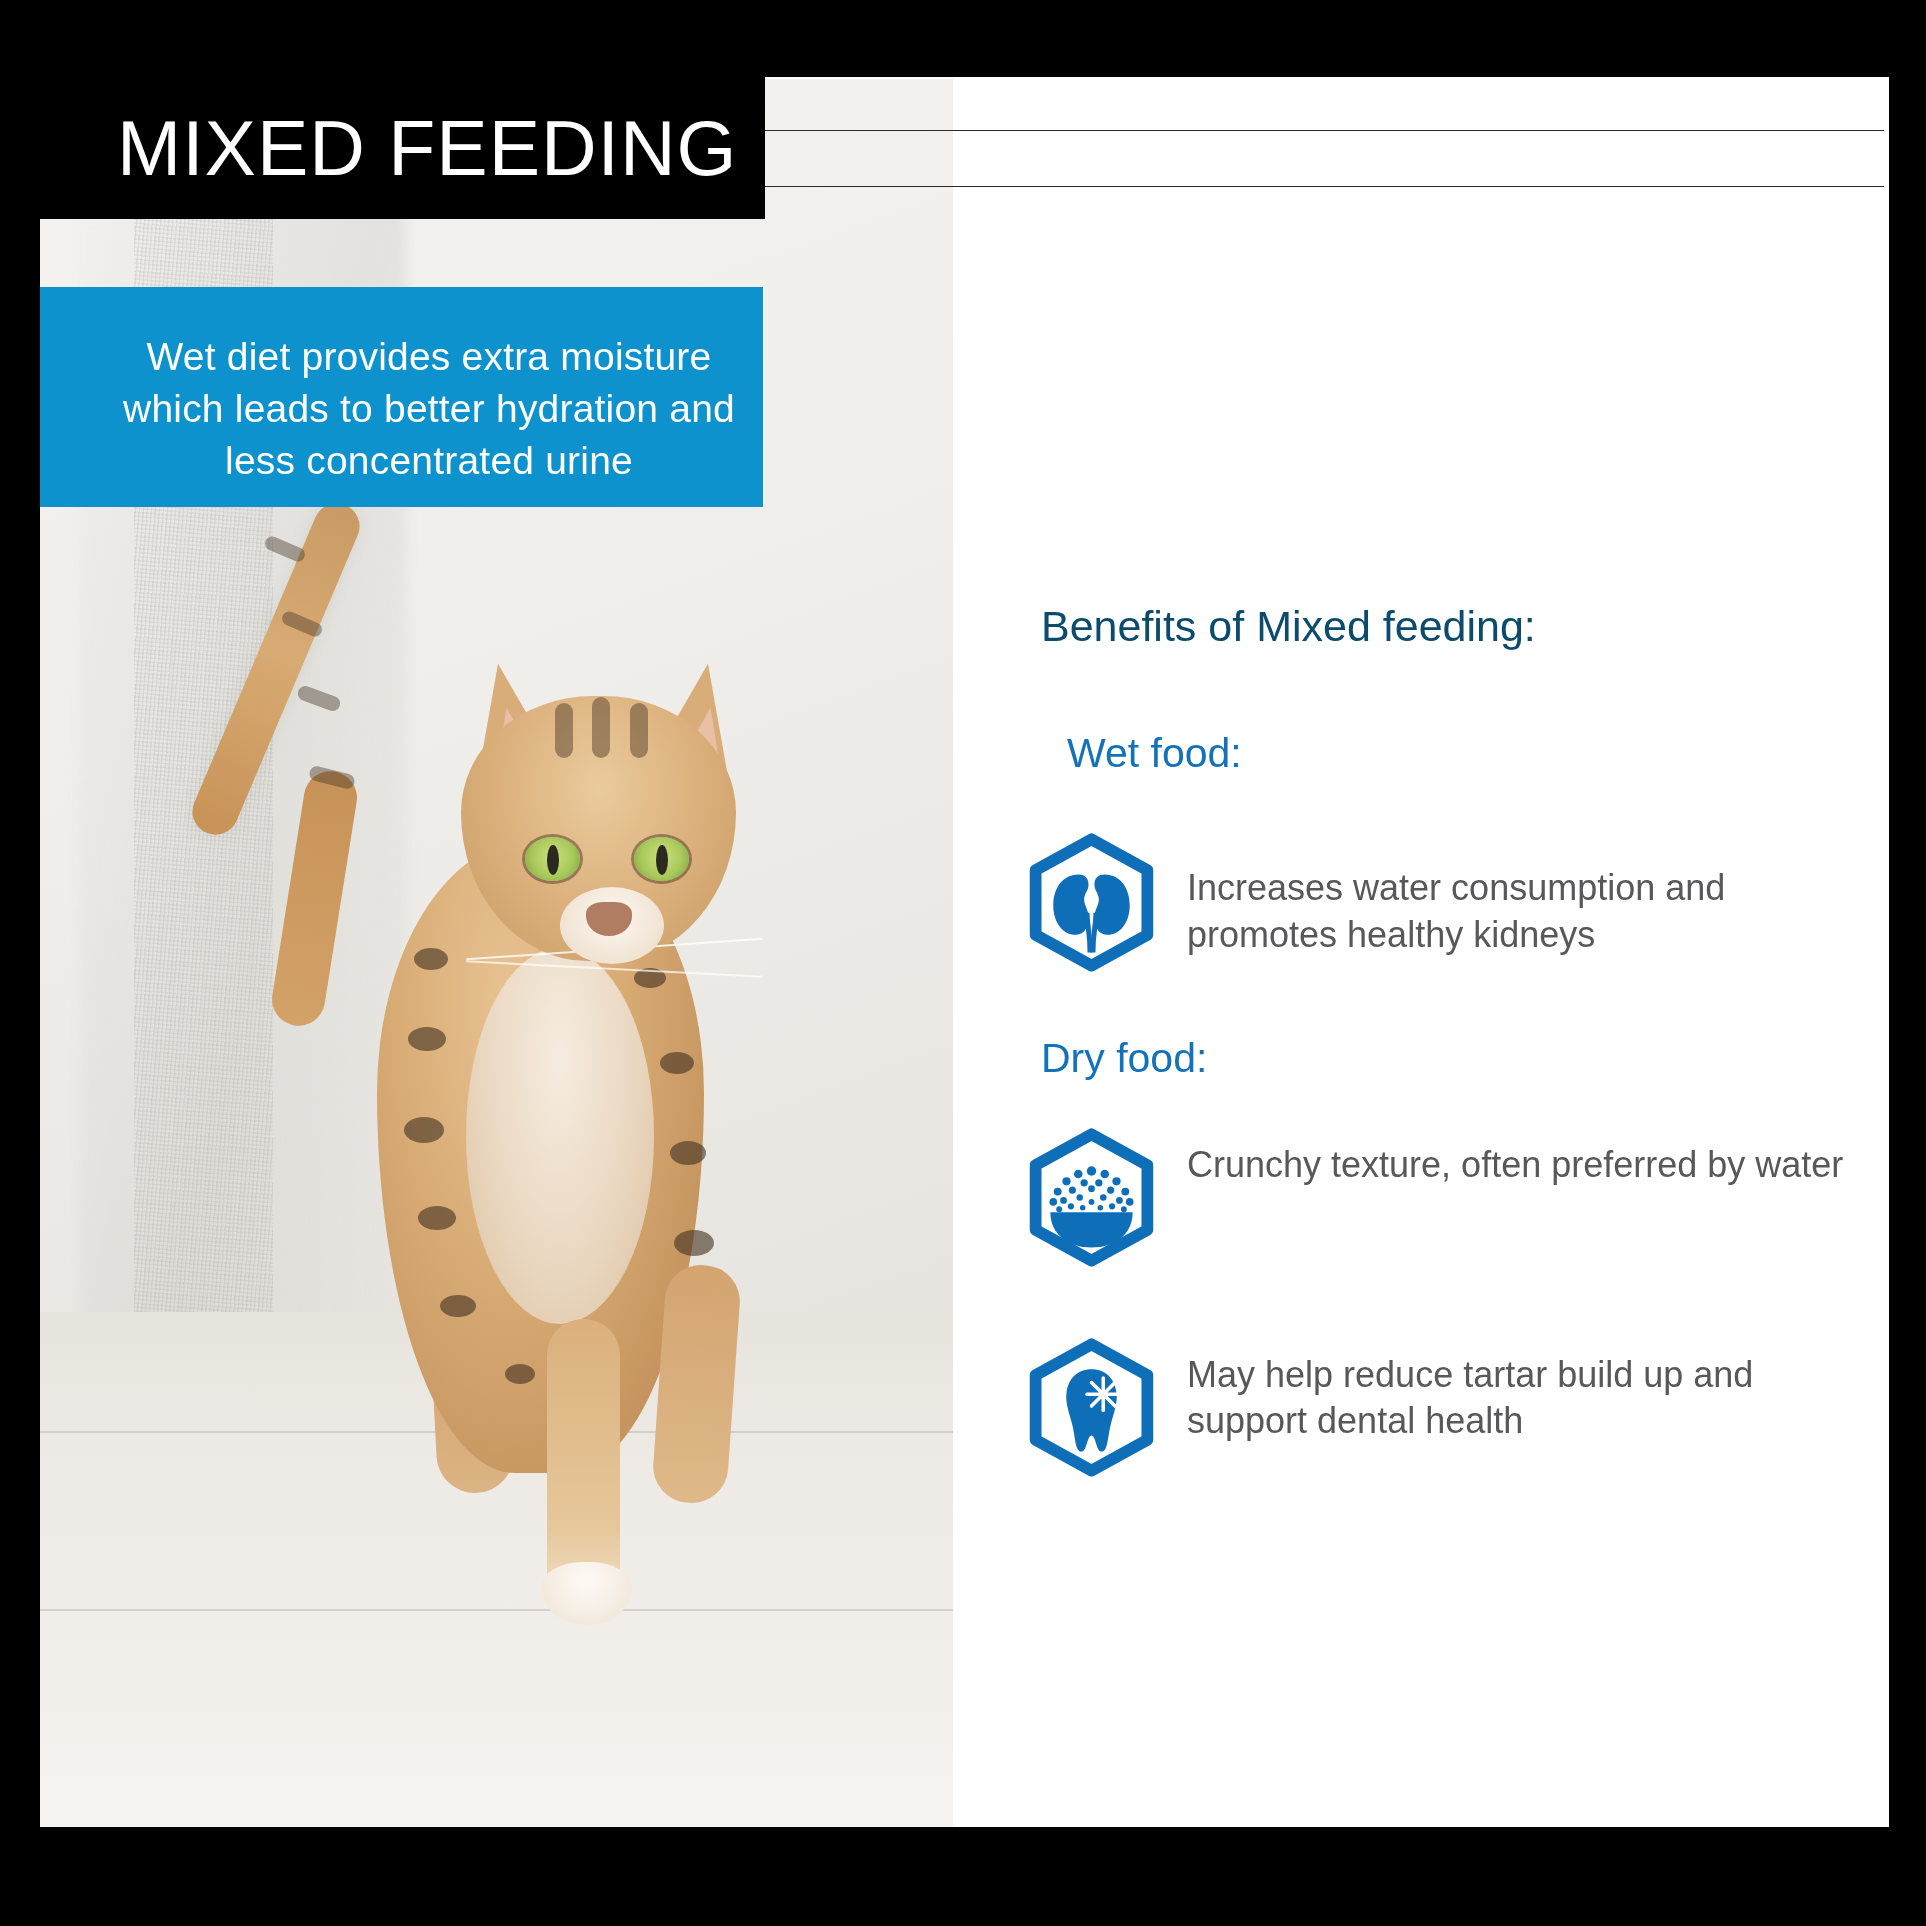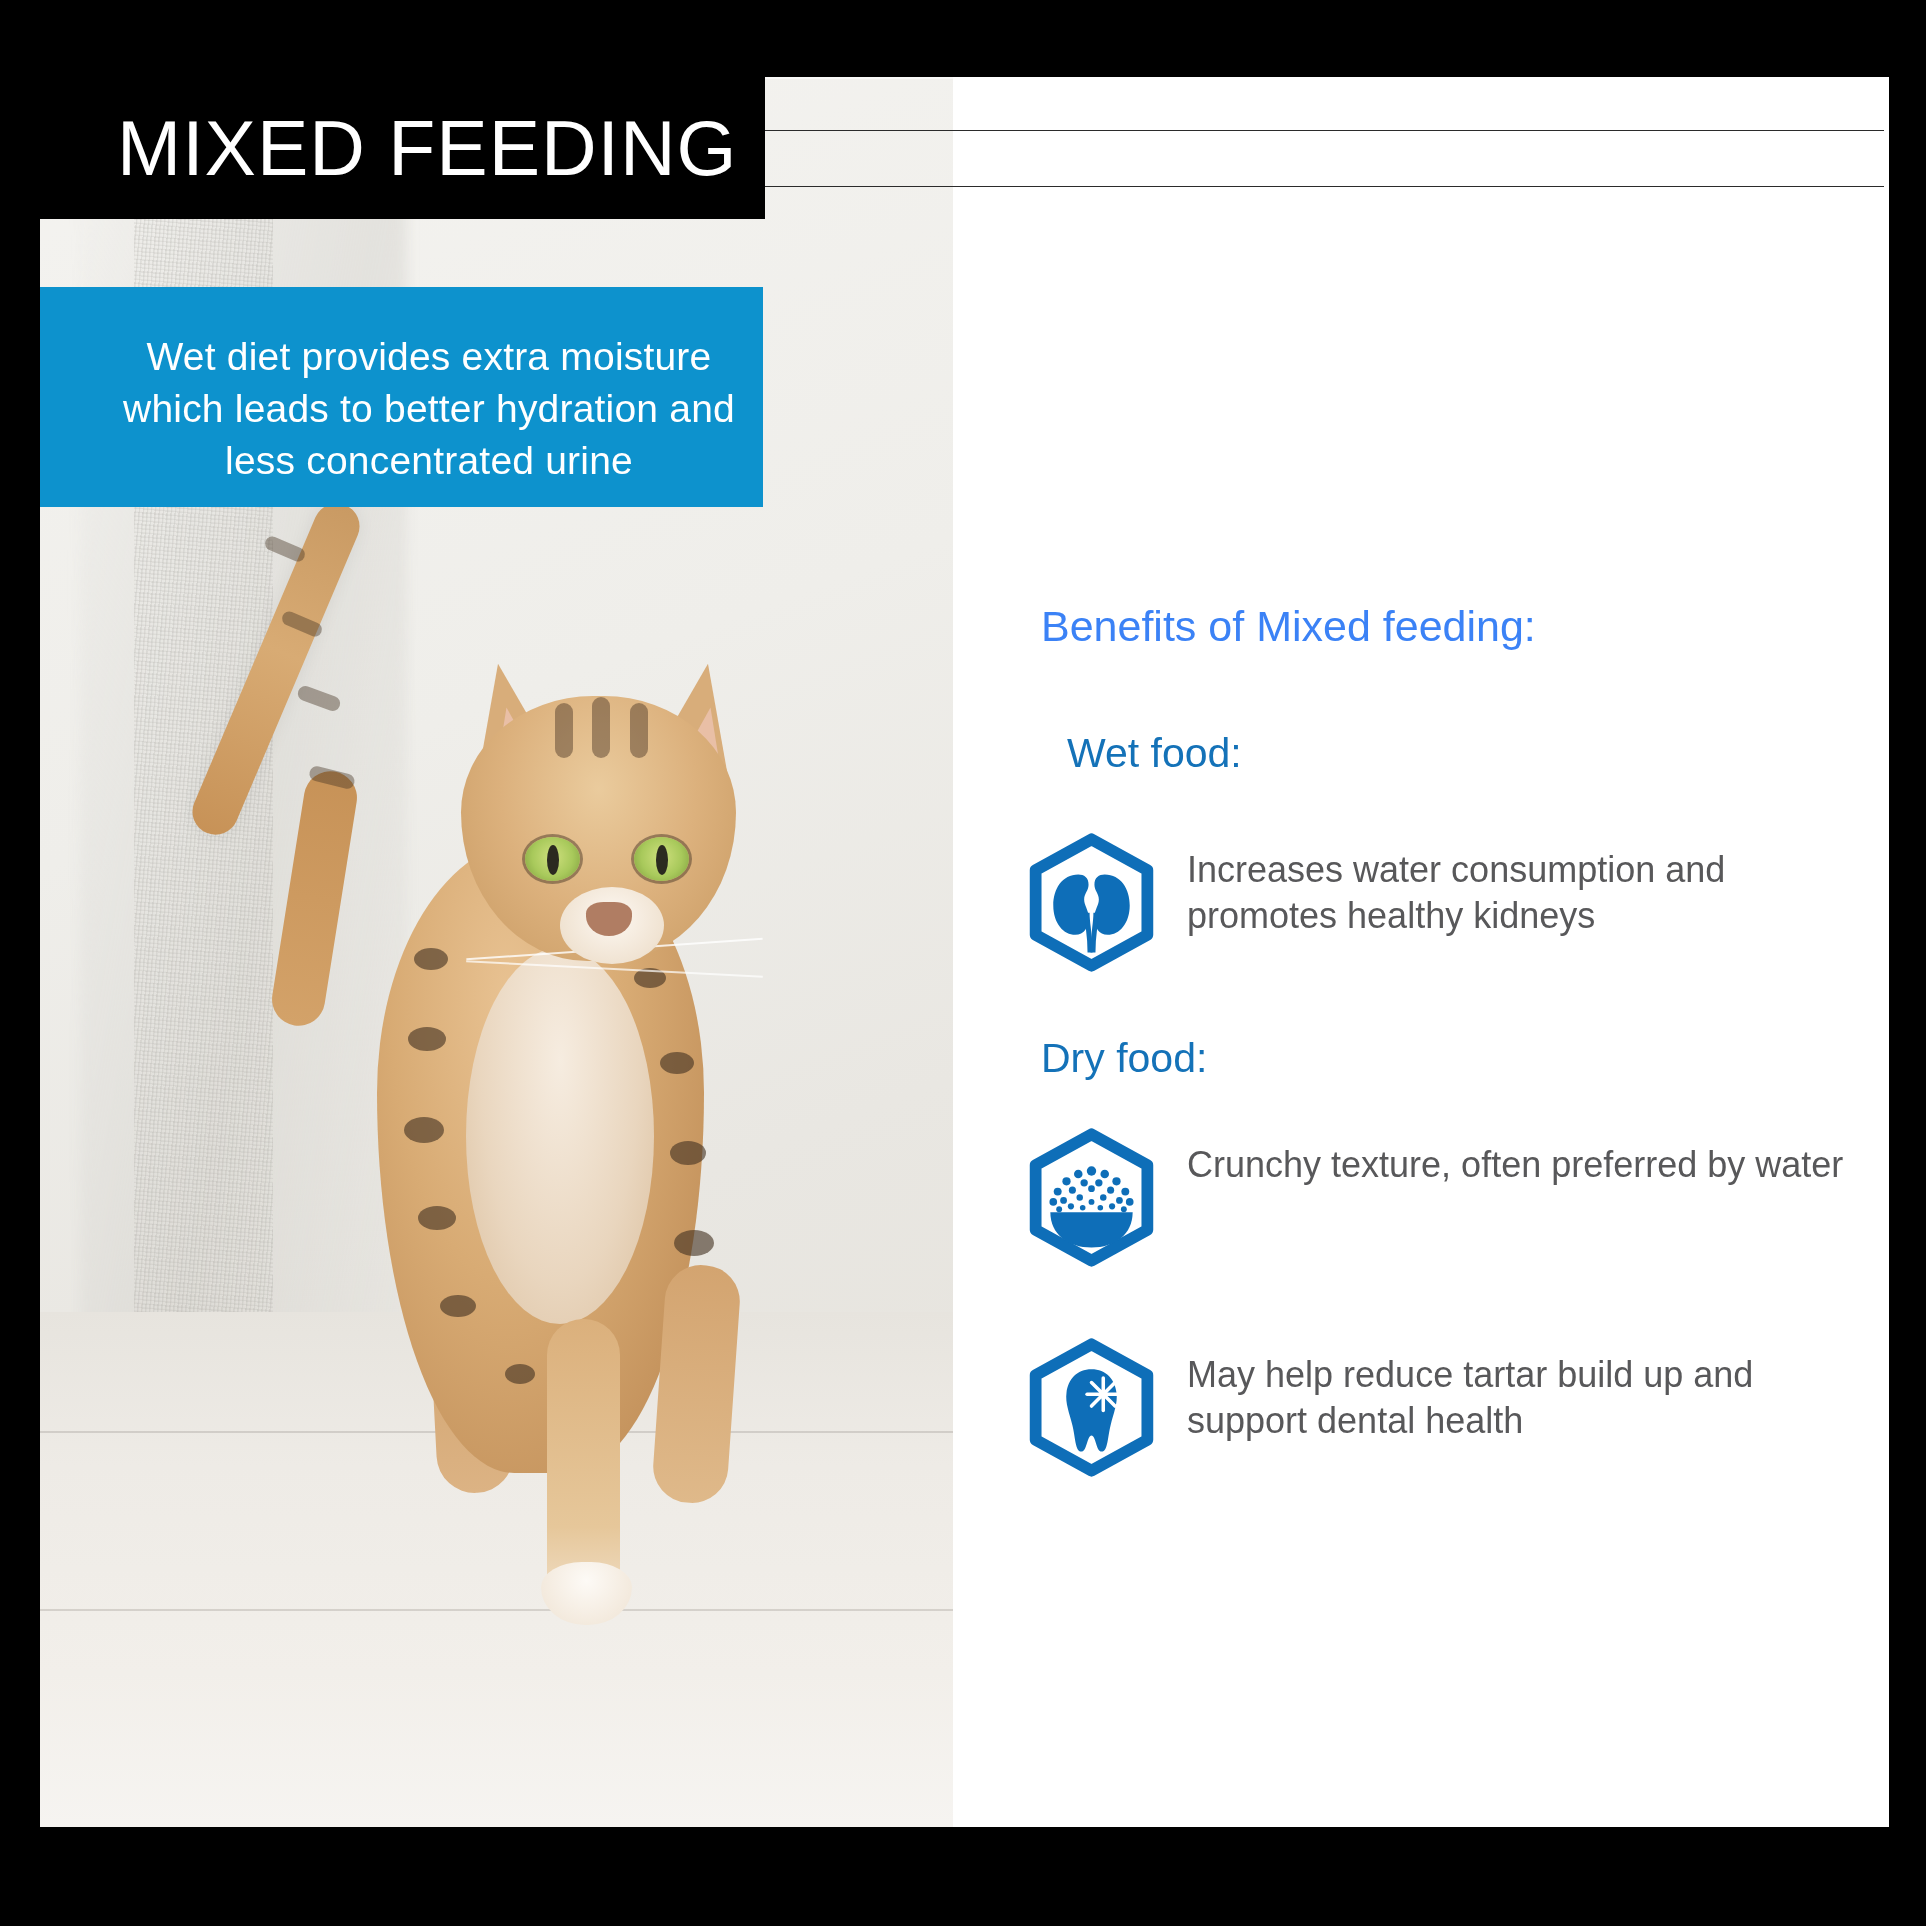--- a/index.html
+++ b/index.html
@@ -82,27 +82,27 @@
   .hdr span{color:#ffffff;font-size:77px;letter-spacing:1px;font-weight:400;padding-left:77px;}
   .hdr-line{position:absolute;height:1px;background:#2b2b2b;left:725px;width:1119px;}
   .hdr-line.l1{top:53px;}
   .hdr-line.l2{top:109px;}
   .hdr-top{position:absolute;left:0;top:0;width:1849px;height:2px;background:#ffffff;opacity:.55;}
 
   
   .right{position:absolute;left:950px;top:0;width:899px;height:1750px;}
   h1.t{margin:0;position:absolute;left:51px;top:307px;width:812px;color:#1472b8;
        font-size:62px;line-height:1.16;font-weight:400;letter-spacing:0.5px;}
-  .sub{position:absolute;left:51px;top:525px;color:#3b82f6;font-size:43px;font-weight:400;}
+  .sub{position:absolute;left:51px;top:525px;color:#0c4a6e;font-size:43px;font-weight:400;}
   .grp{position:absolute;left:51px;color:#1472b8;font-size:41px;font-weight:400;}
   .grp.wet{top:653px;margin-left:26px;}
   .grp.dry{top:958px;}
 
   .row{position:absolute;left:28px;display:flex;align-items:flex-start;width:861px;}
-  .row.r1{top:752px;}
+  .row.r1{top:752px;align-items:center;}
   .row.r2{top:1047px;}
   .row.r3{top:1257px;}
   .ico{width:147px;height:147px;flex:0 0 147px;}
   .rtxt{color:#58585a;font-size:36px;line-height:1.28;padding-left:22px;padding-top:18px;font-weight:400;}
 </style>
 </head>
 <body>
 
 <div class="frame">
 

